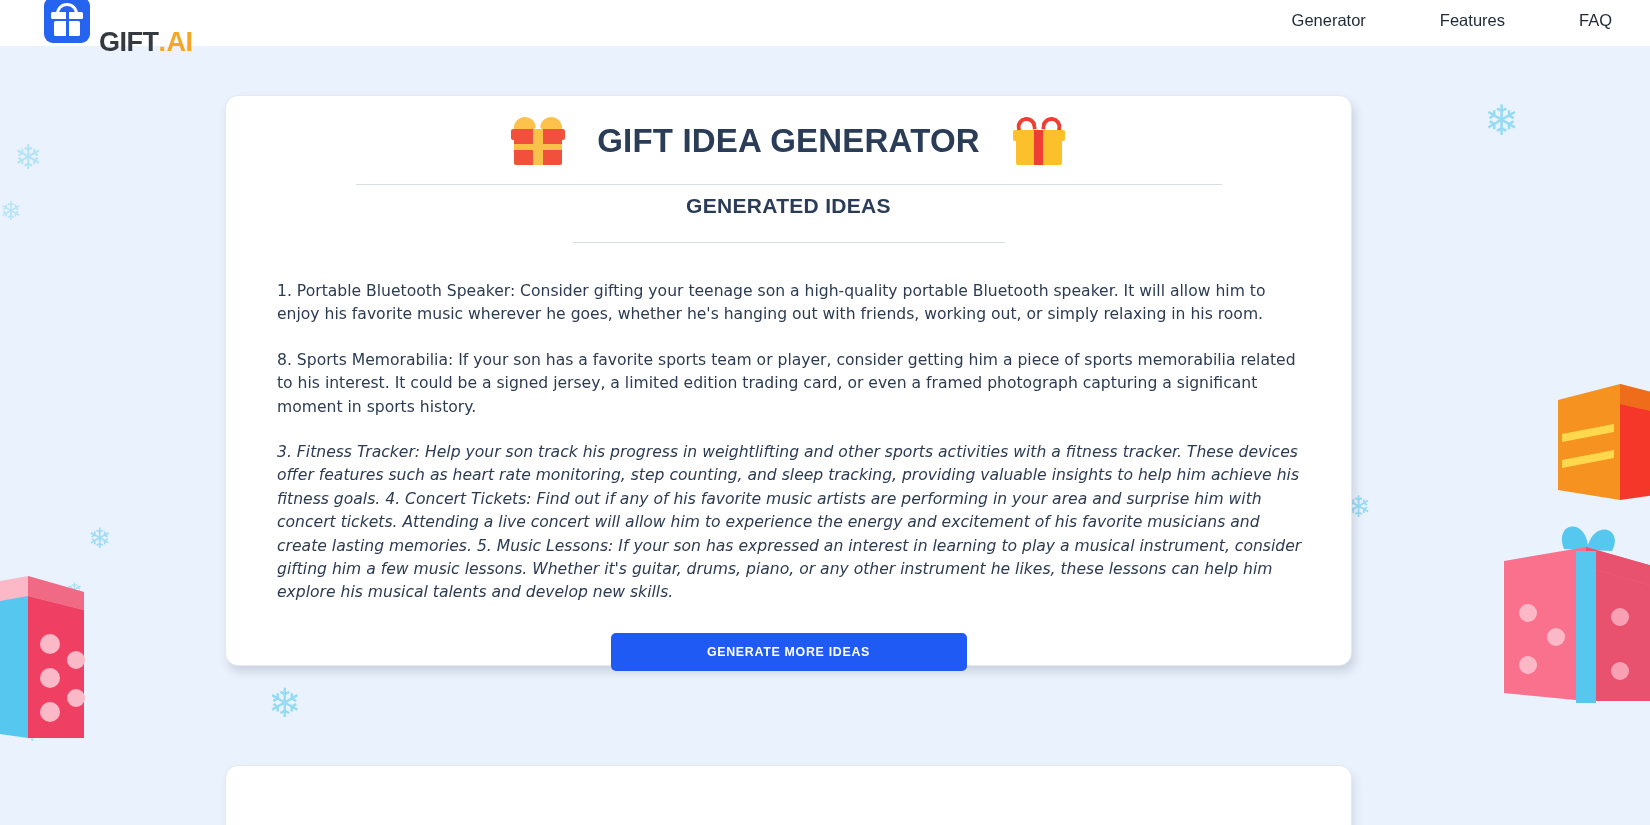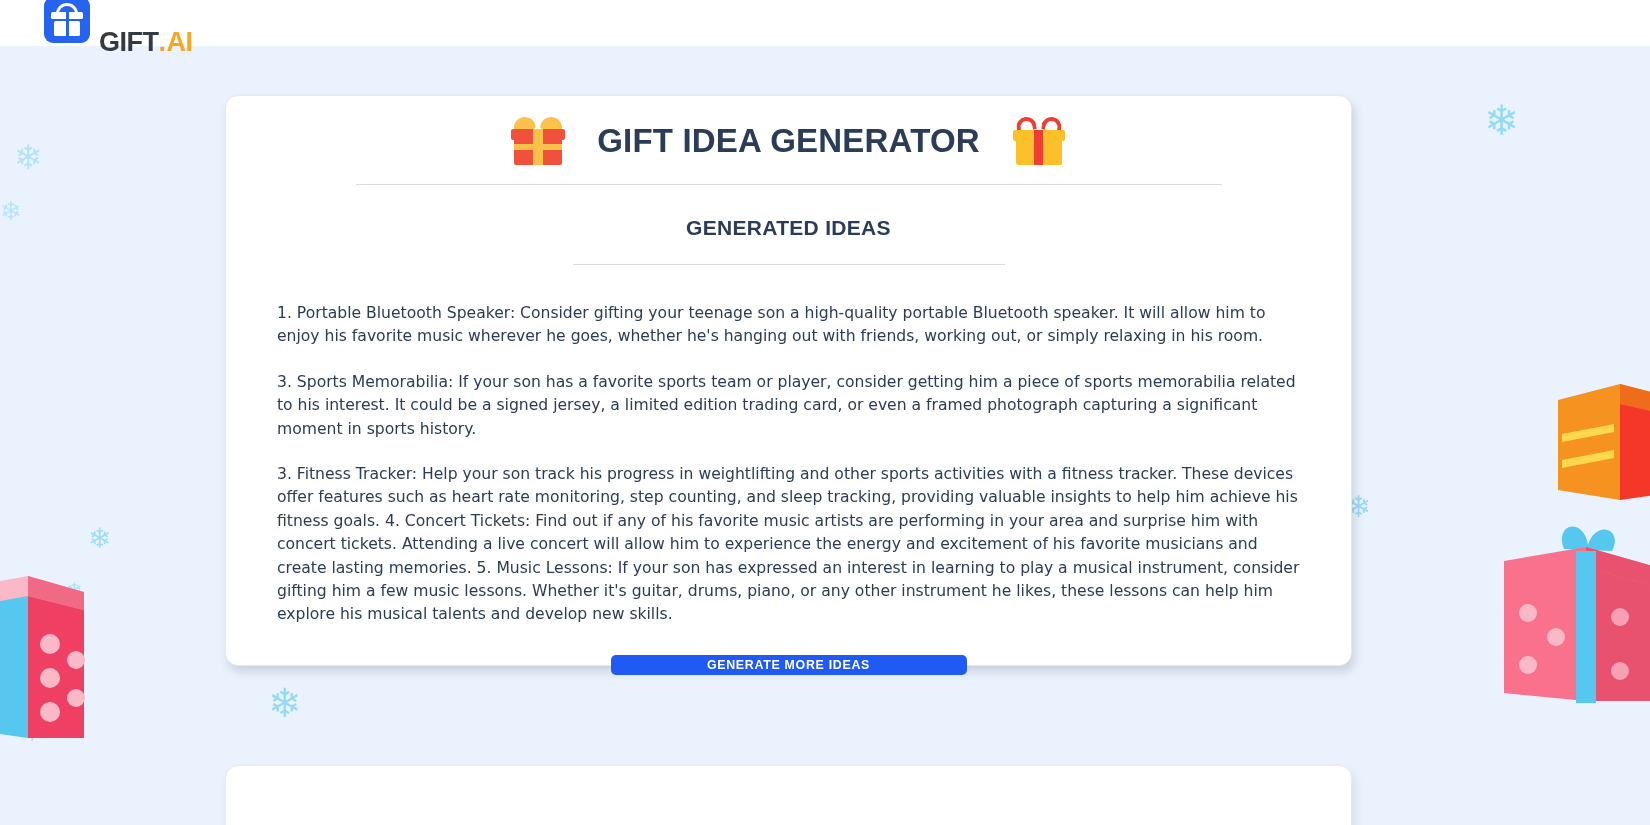--- a/index.html
+++ b/index.html
@@ -203,49 +203,49 @@
     height: 1px;
     background: #d8dde5;
     margin: 19px auto 0 auto;
     width: 866px;
   }
 
   .section-title {
     text-align: center;
     font-size: 21px;
     color: #2b3c57;
-    margin-top: 31px;
+    margin-top: 9px;
     letter-spacing: 0.3px;
   }
 
   .divider-short {
     height: 1px;
     background: #d8dde5;
     margin: 24px auto 0 auto;
     width: 432px;
   }
 
   .ideas-body {
     padding: 37px 41px 0 51px;
     font-size: 15.6px;
     line-height: 1.50;
     color: #2c3b52;
     font-family: "DejaVu Sans", sans-serif;
   }
   .idea-para { margin-bottom: 22px; }
-  .idea-para:last-child { margin-bottom: 0; }
+  .idea-para:last-child { margin-bottom: 0; font-style: italic; }
 
   .cta-wrap {
     display: flex;
     justify-content: center;
     margin-top: 28px;
   }
   .cta-button {
     width: 356px;
-    height: 20px;
+    height: 38px;
     background: #1f5af5;
     border: none;
     border-radius: 5px;
     color: #ffffff;
     font-size: 12.4px;
     font-weight: bold;
     letter-spacing: 0.7px;
     cursor: pointer;
     font-family: "Liberation Sans", sans-serif;
   }
@@ -264,20 +264,25 @@
     <div class="brand-word">
       <span class="brand-top">PERFECT</span>
       <span class="brand-bottom">
         <span>GIFT</span>
           <span class="brand-dot">.</span>
           <span class="brand-ai">AI</span>
       </span>
     </div>
   </div>
 
+  <nav class="main-nav">
+    <a class="nav-link" href="#">Generator</a>
+    <a class="nav-link" href="#">Features</a>
+    <a class="nav-link" href="#">FAQ</a>
+  </nav>
 </header>
 
 <div id="deco-layer">
     <span class="snowflake" style="left: 1484px; top: 100px; font-size: 42px; opacity: 0.85; color: rgb(134, 215, 242);">❄</span>
     <span class="snowflake" style="left: 14px; top: 140px; font-size: 34px; opacity: 0.55; color: rgb(134, 215, 242);">❄</span>
     <span class="snowflake" style="left: 0px; top: 198px; font-size: 26px; opacity: 0.5; color: rgb(134, 215, 242);">❄</span>
     <span class="snowflake" style="left: 88px; top: 525px; font-size: 28px; opacity: 0.75; color: rgb(134, 215, 242);">❄</span>
     <span class="snowflake" style="left: 66px; top: 580px; font-size: 20px; opacity: 0.7; color: rgb(134, 215, 242);">❄</span>
     <span class="snowflake" style="left: 1346px; top: 492px; font-size: 30px; opacity: 0.8; color: rgb(134, 215, 242);">❄</span>
     <span class="snowflake" style="left: 268px; top: 683px; font-size: 40px; opacity: 0.85; color: rgb(134, 215, 242);">❄</span>
@@ -340,21 +345,21 @@
   </div>
 
   <div class="divider"></div>
 
   <h2 class="section-title">GENERATED IDEAS</h2>
 
   <div class="divider-short"></div>
 
   <div class="ideas-body">
     <p class="idea-para">1. Portable Bluetooth Speaker: Consider gifting your teenage son a high-quality portable Bluetooth speaker. It will allow him to enjoy his favorite music wherever he goes, whether he's hanging out with friends, working out, or simply relaxing in his room.</p>
-    <p class="idea-para">3. Sports Memorabilia: If your son has a favorite sports team or player, consider getting him a piece of sports memorabilia related to his interest. It could be a signed jersey, a limited edition trading card, or even a framed photograph capturing a significant moment in sports history.</p>
+    <p class="idea-para">8. Sports Memorabilia: If your son has a favorite sports team or player, consider getting him a piece of sports memorabilia related to his interest. It could be a signed jersey, a limited edition trading card, or even a framed photograph capturing a significant moment in sports history.</p>
     <p class="idea-para">3. Fitness Tracker: Help your son track his progress in weightlifting and other sports activities with a fitness tracker. These devices offer features such as heart rate monitoring, step counting, and sleep tracking, providing valuable insights to help him achieve his fitness goals. 4. Concert Tickets: Find out if any of his favorite music artists are performing in your area and surprise him with concert tickets. Attending a live concert will allow him to experience the energy and excitement of his favorite musicians and create lasting memories. 5. Music Lessons: If your son has expressed an interest in learning to play a musical instrument, consider gifting him a few music lessons. Whether it's guitar, drums, piano, or any other instrument he likes, these lessons can help him explore his musical talents and develop new skills.</p>
   </div>
 
   <div class="cta-wrap">
     <button class="cta-button">GENERATE MORE IDEAS</button>
   </div>
 </main>
 
 <div class="card-2"></div>
 

